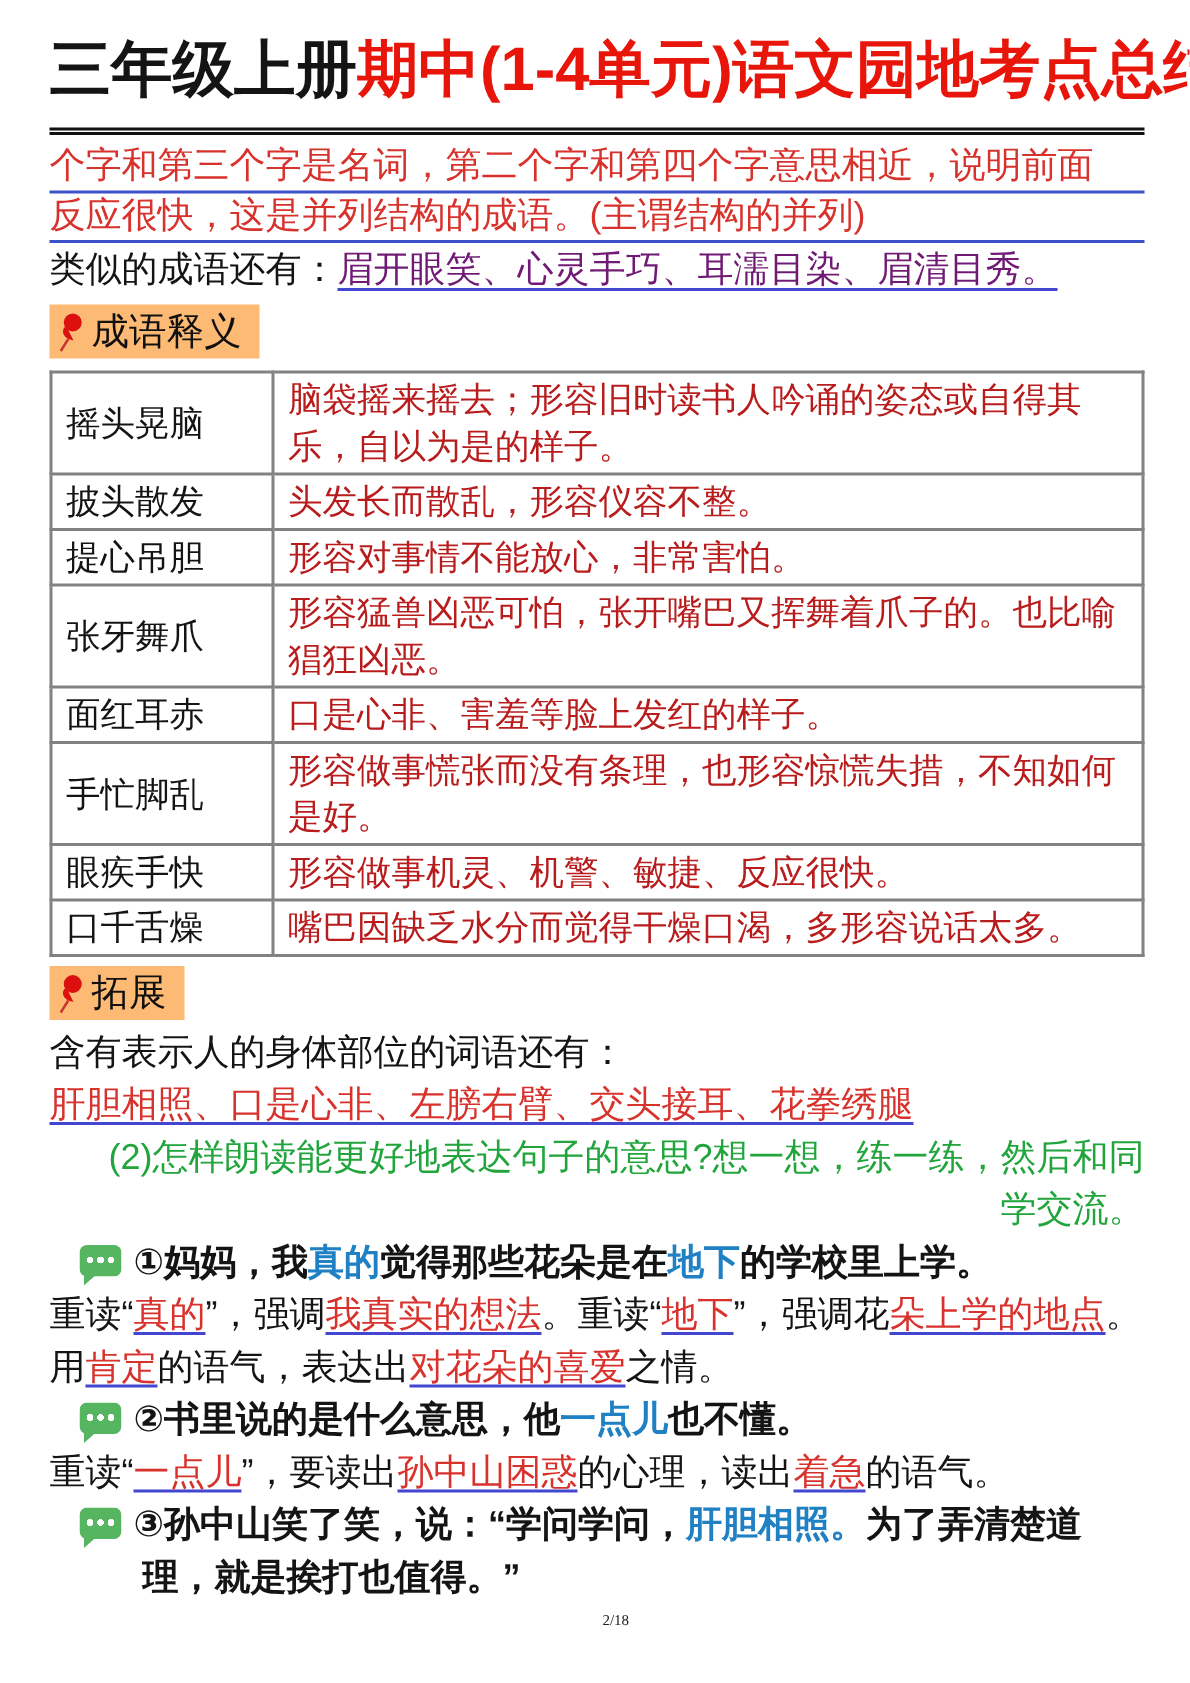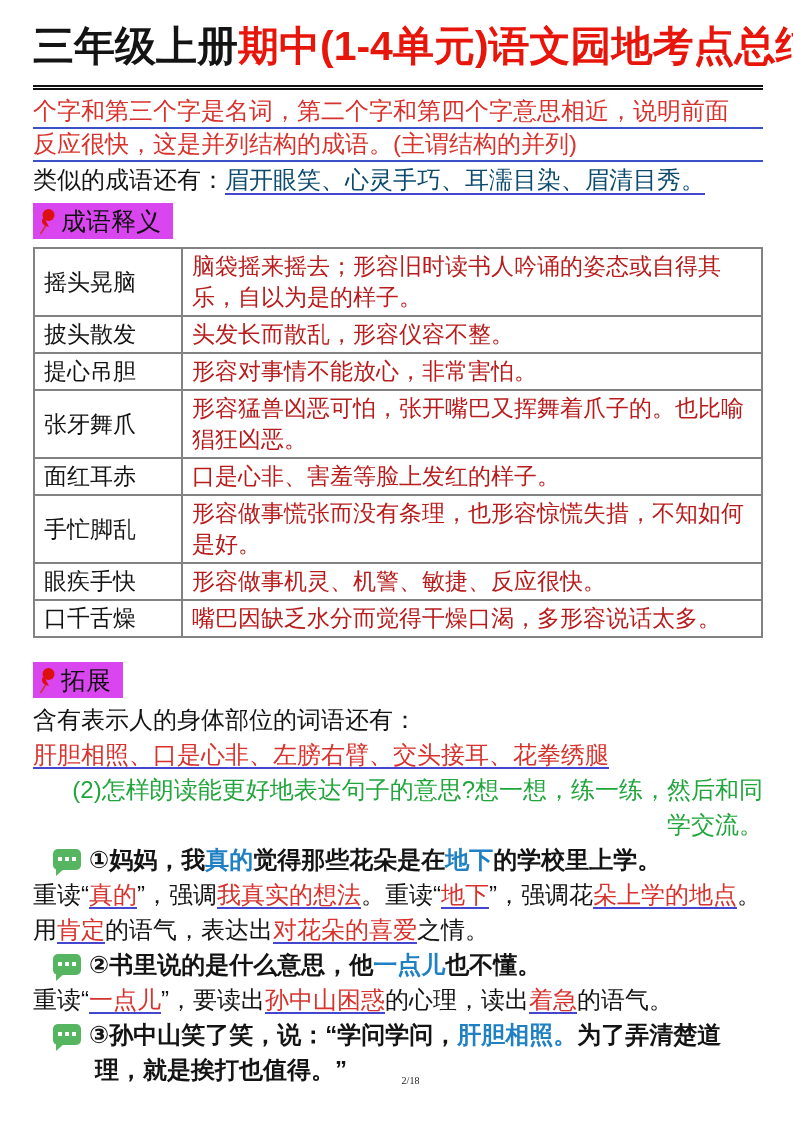--- a/index.html
+++ b/index.html
@@ -21,42 +21,42 @@
   
   .line { font-size:24px; line-height:35px; margin:0; }
 
   
   .intro-line {
     font-size:24px; line-height:30px; color:#d8322d;
     border-bottom:2px solid #3c50c8; padding-bottom:1px;
   }
 
   .blue-link {
-    color:#0c4a6e; text-decoration:underline;
+    color:#701a75; text-decoration:underline;
     text-decoration-color:#4347cf; text-decoration-thickness:2px; text-underline-offset:5px;
     padding-right:16px;
   }
   .red-underlined {
     color:#d8322d; text-decoration:underline;
     text-decoration-color:#4347cf; text-decoration-thickness:2px; text-underline-offset:4px;
   }
   .blue-word { color:#1f80c4; }
   .green { color:#21a53c;text-align:right; }
 
   
   .hl {
     display:inline-flex; align-items:center; gap:5px;
-    background:#d946ef; color:#111;
+    background:#fdba74; color:#111;
     font-size:25px; line-height:30px;
     padding:3px 12px 3px 4px; margin:6px 0 4px 0;
   }
   .pin-svg { display:block; }
 
   
-  table.idioms { border-collapse:collapse; width:100%; margin:4px 0 18px 0; }
+  table.idioms { border-collapse:collapse; width:100%; margin:4px 0 0 0; }
   table.idioms td {
     border:2px solid #828282; font-size:23px; line-height:31px;
     padding:2px 9px; vertical-align:middle;
   }
   td.c1 { width:128px; color:#141414; }
   td.c2 { color:#b91c1c; }
 
   
   .bubble {
     display:inline-block; width:28px; height:21px; border-radius:5px;

